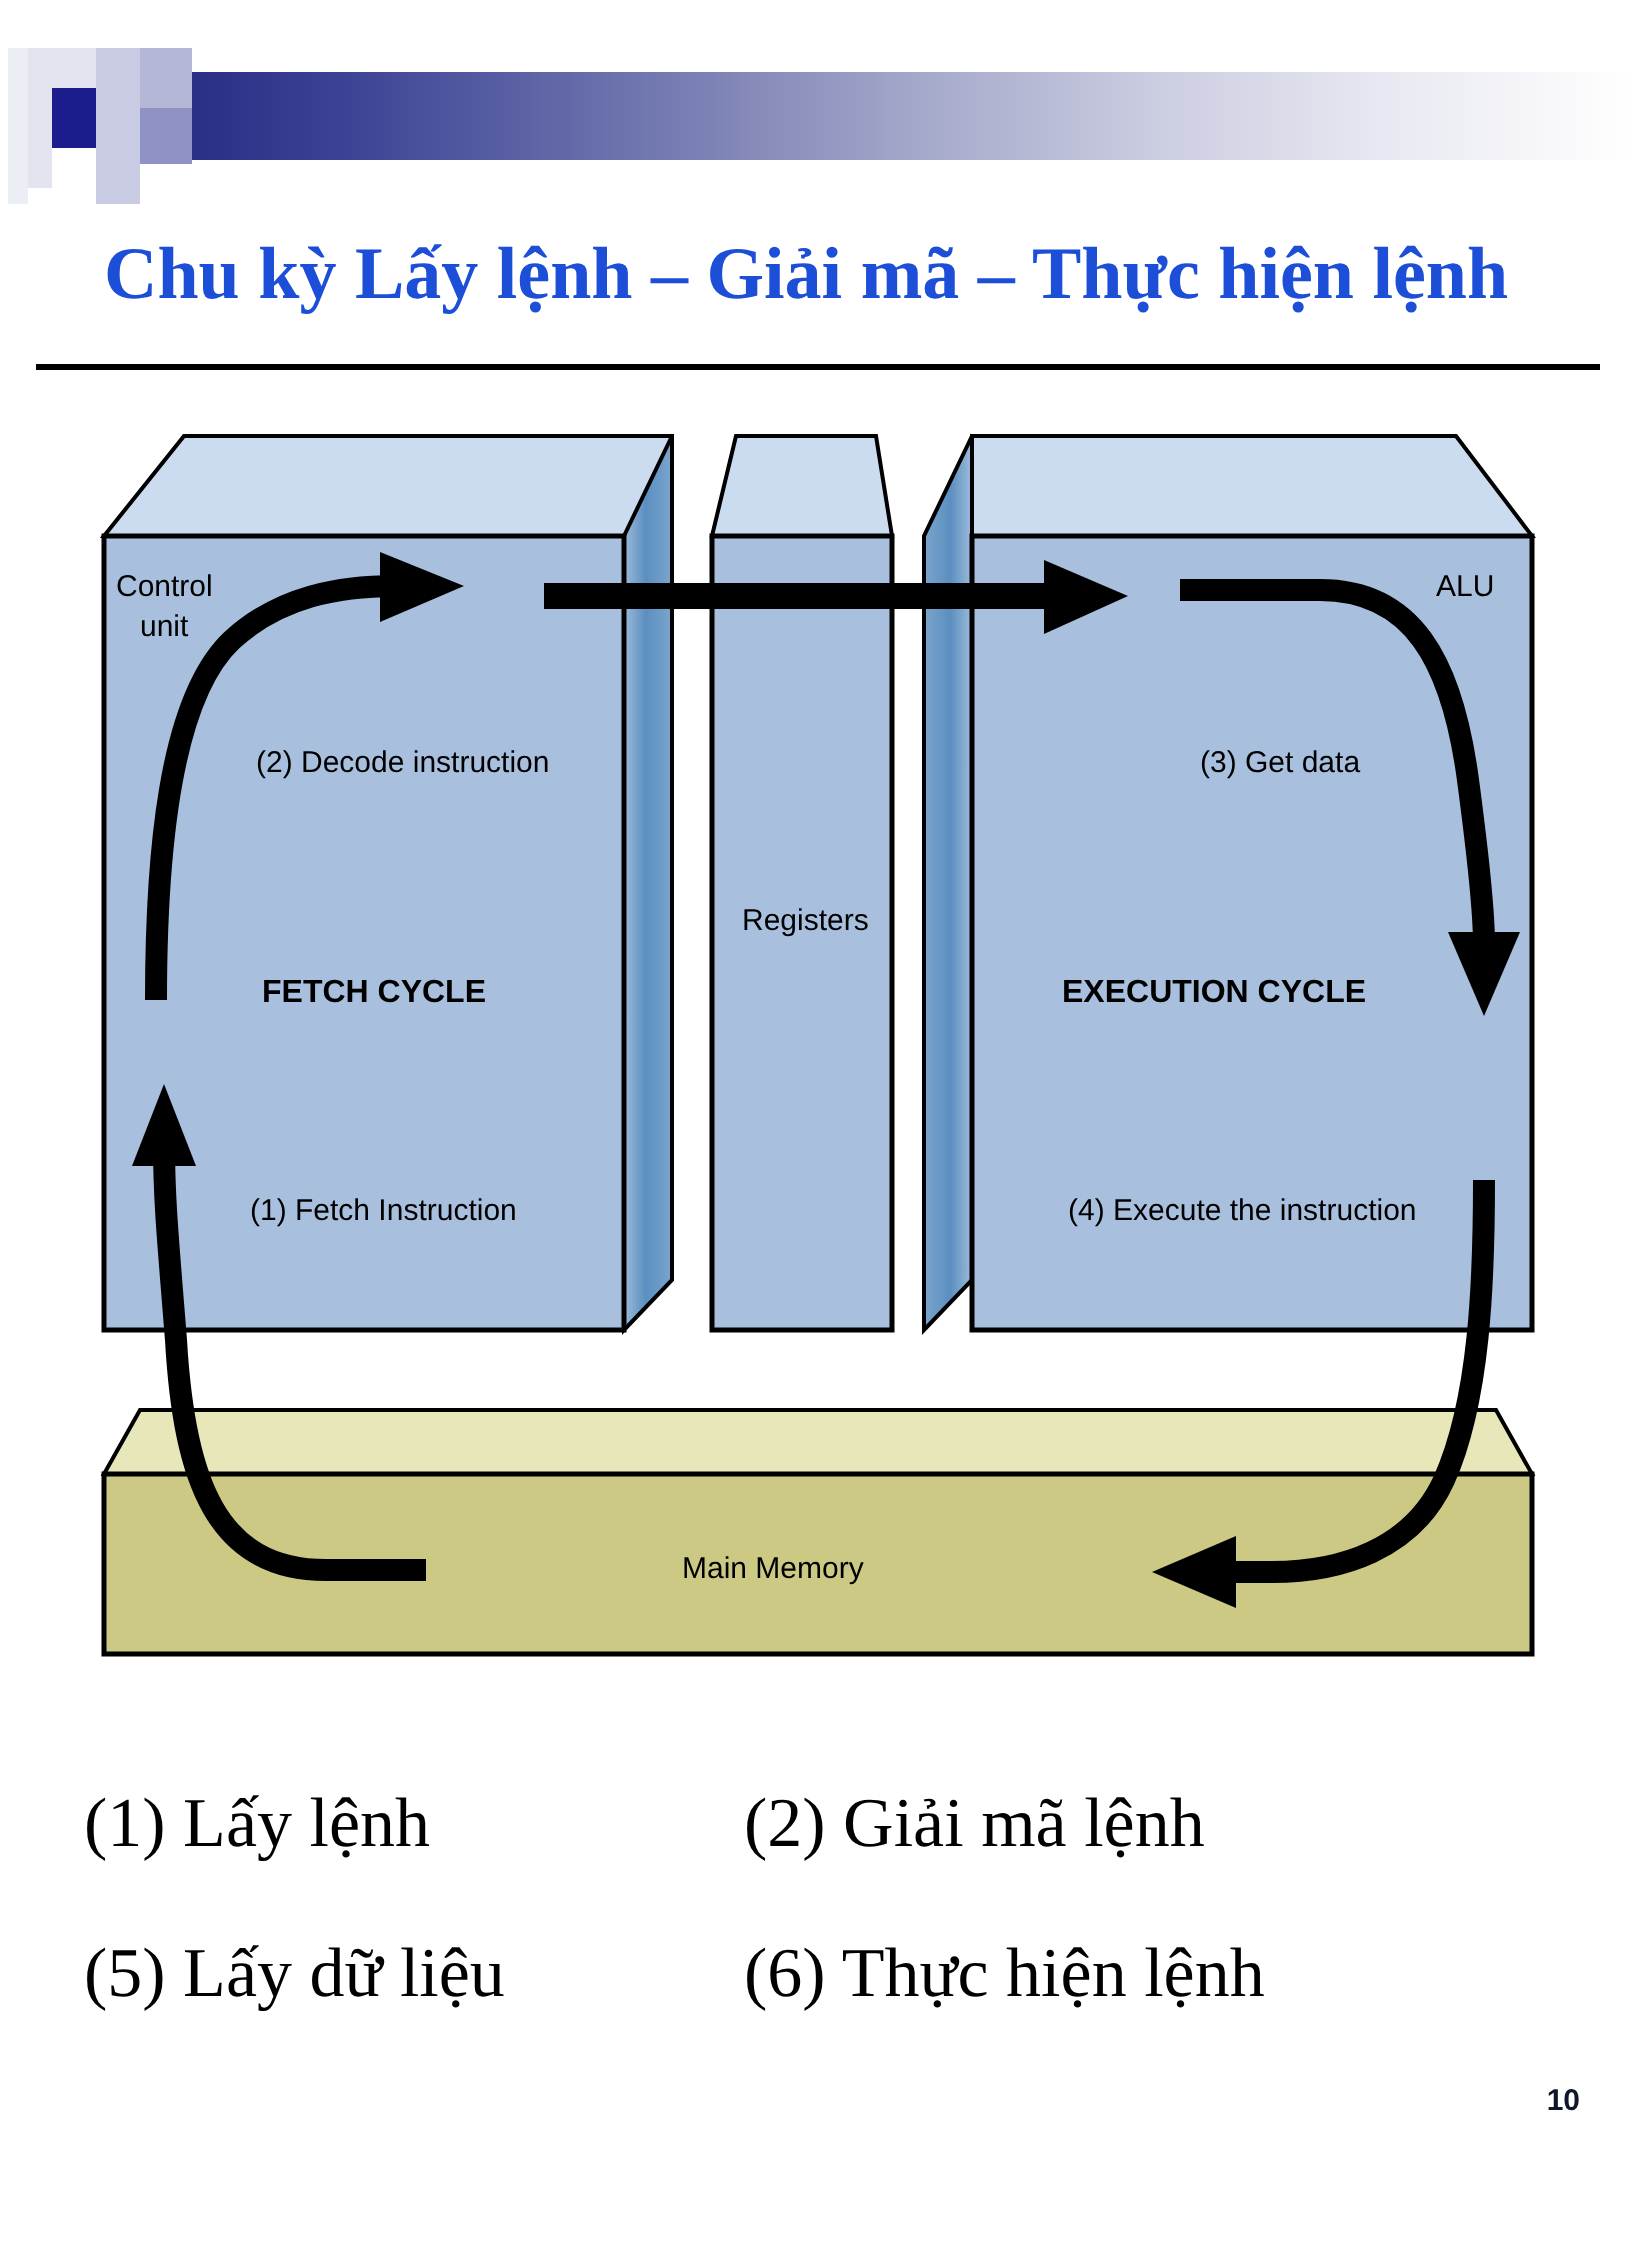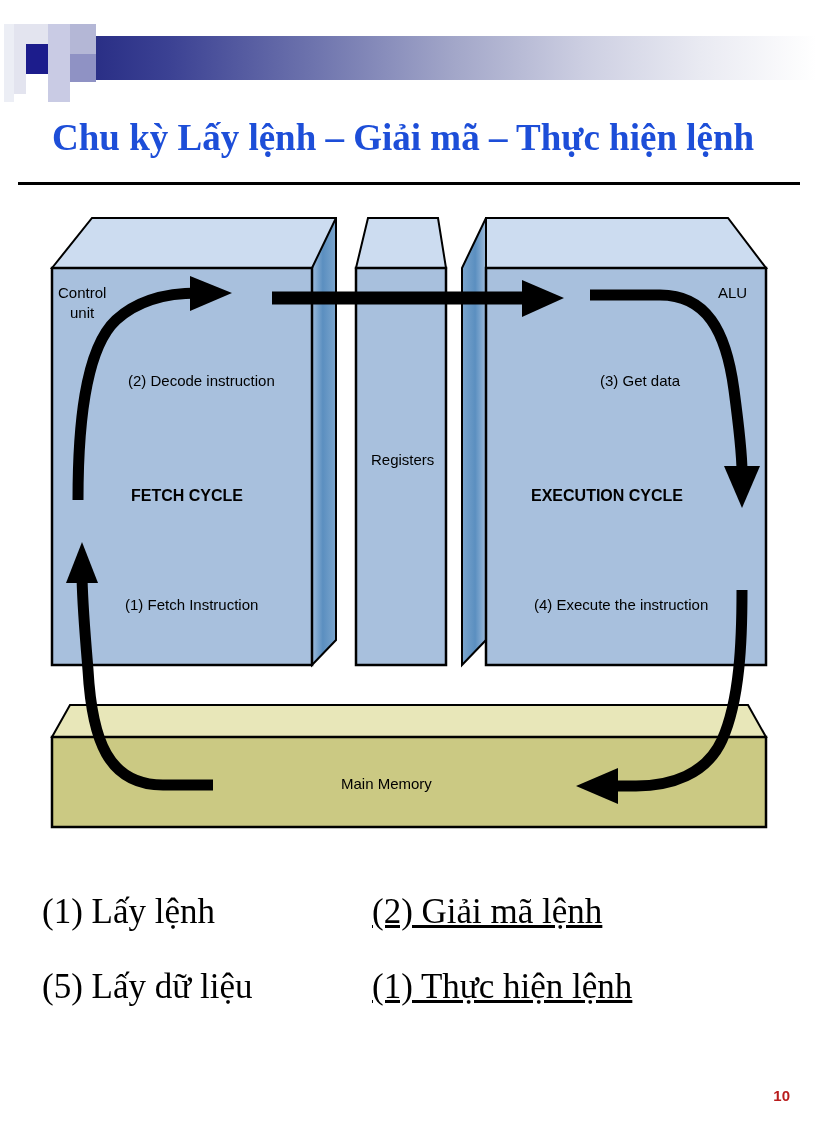--- a/index.html
+++ b/index.html
@@ -99,31 +99,30 @@
     height: 75px;
     align-items: flex-start;
   }
   .bcell {
     font-family: "Liberation Serif", serif;
     font-size: 35px;
     color: #000000;
     white-space: nowrap;
   }
   .bcell.col1 { width: 330px; margin-left: 42px; }
-  .bcell.col2 { width: 400px; text-decoration: underline; }
+  .bcell.col2 { width: 400px; }
 
   #page-number {
     position: absolute;
     right: 26px;
     top: 1042px;
     font-family: "Liberation Sans", sans-serif;
     font-size: 15px;
     font-weight: bold;
-    color: #b91c1c;
-    margin-top: 45px;
+    color: #0f172a;
   }
 </style>
 </head>
 <body>
 
 <div id="slide-header">
 
   <div class="deco-sq" style="left:4px; top:24px; width:22px; height:70px; background:#e3e4ef;"></div>
   <div class="deco-sq" style="left:26px; top:24px; width:22px; height:20px; background:#e3e4ef;"></div>
   <div class="deco-sq" style="left:26px; top:44px; width:22px; height:30px; background:#1c1c8c;"></div>
@@ -217,17 +216,17 @@
 </svg>
 </div>
 
 <div id="bullet-list">
   <div class="brow">
     <div class="bcell col1">(1) Lấy lệnh</div>
     <div class="bcell col2">(2) Giải mã lệnh</div>
   </div>
   <div class="brow">
     <div class="bcell col1">(5) Lấy dữ liệu</div>
-    <div class="bcell col2">(1) Thực hiện lệnh</div>
+    <div class="bcell col2">(6) Thực hiện lệnh</div>
   </div>
 </div>
 
 <div id="page-number">10</div>
 
 </body></html>

